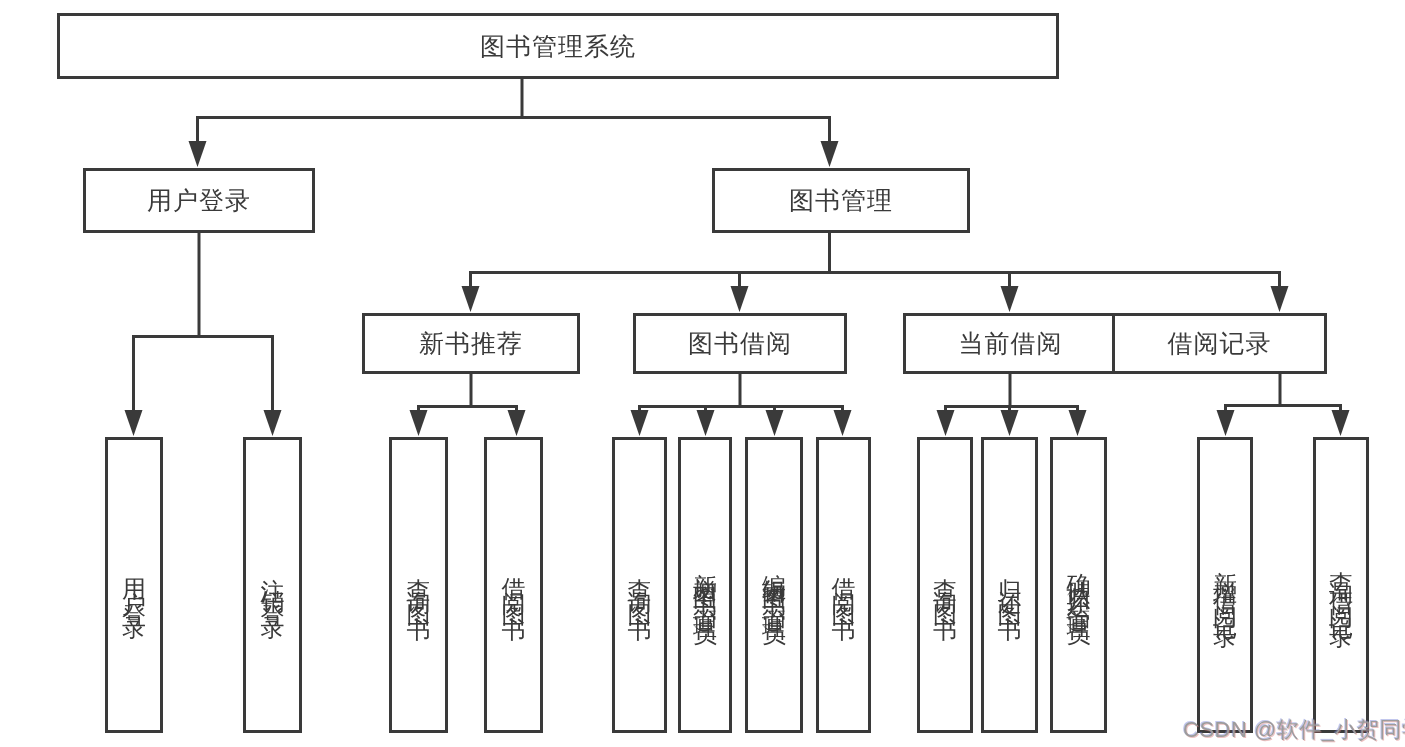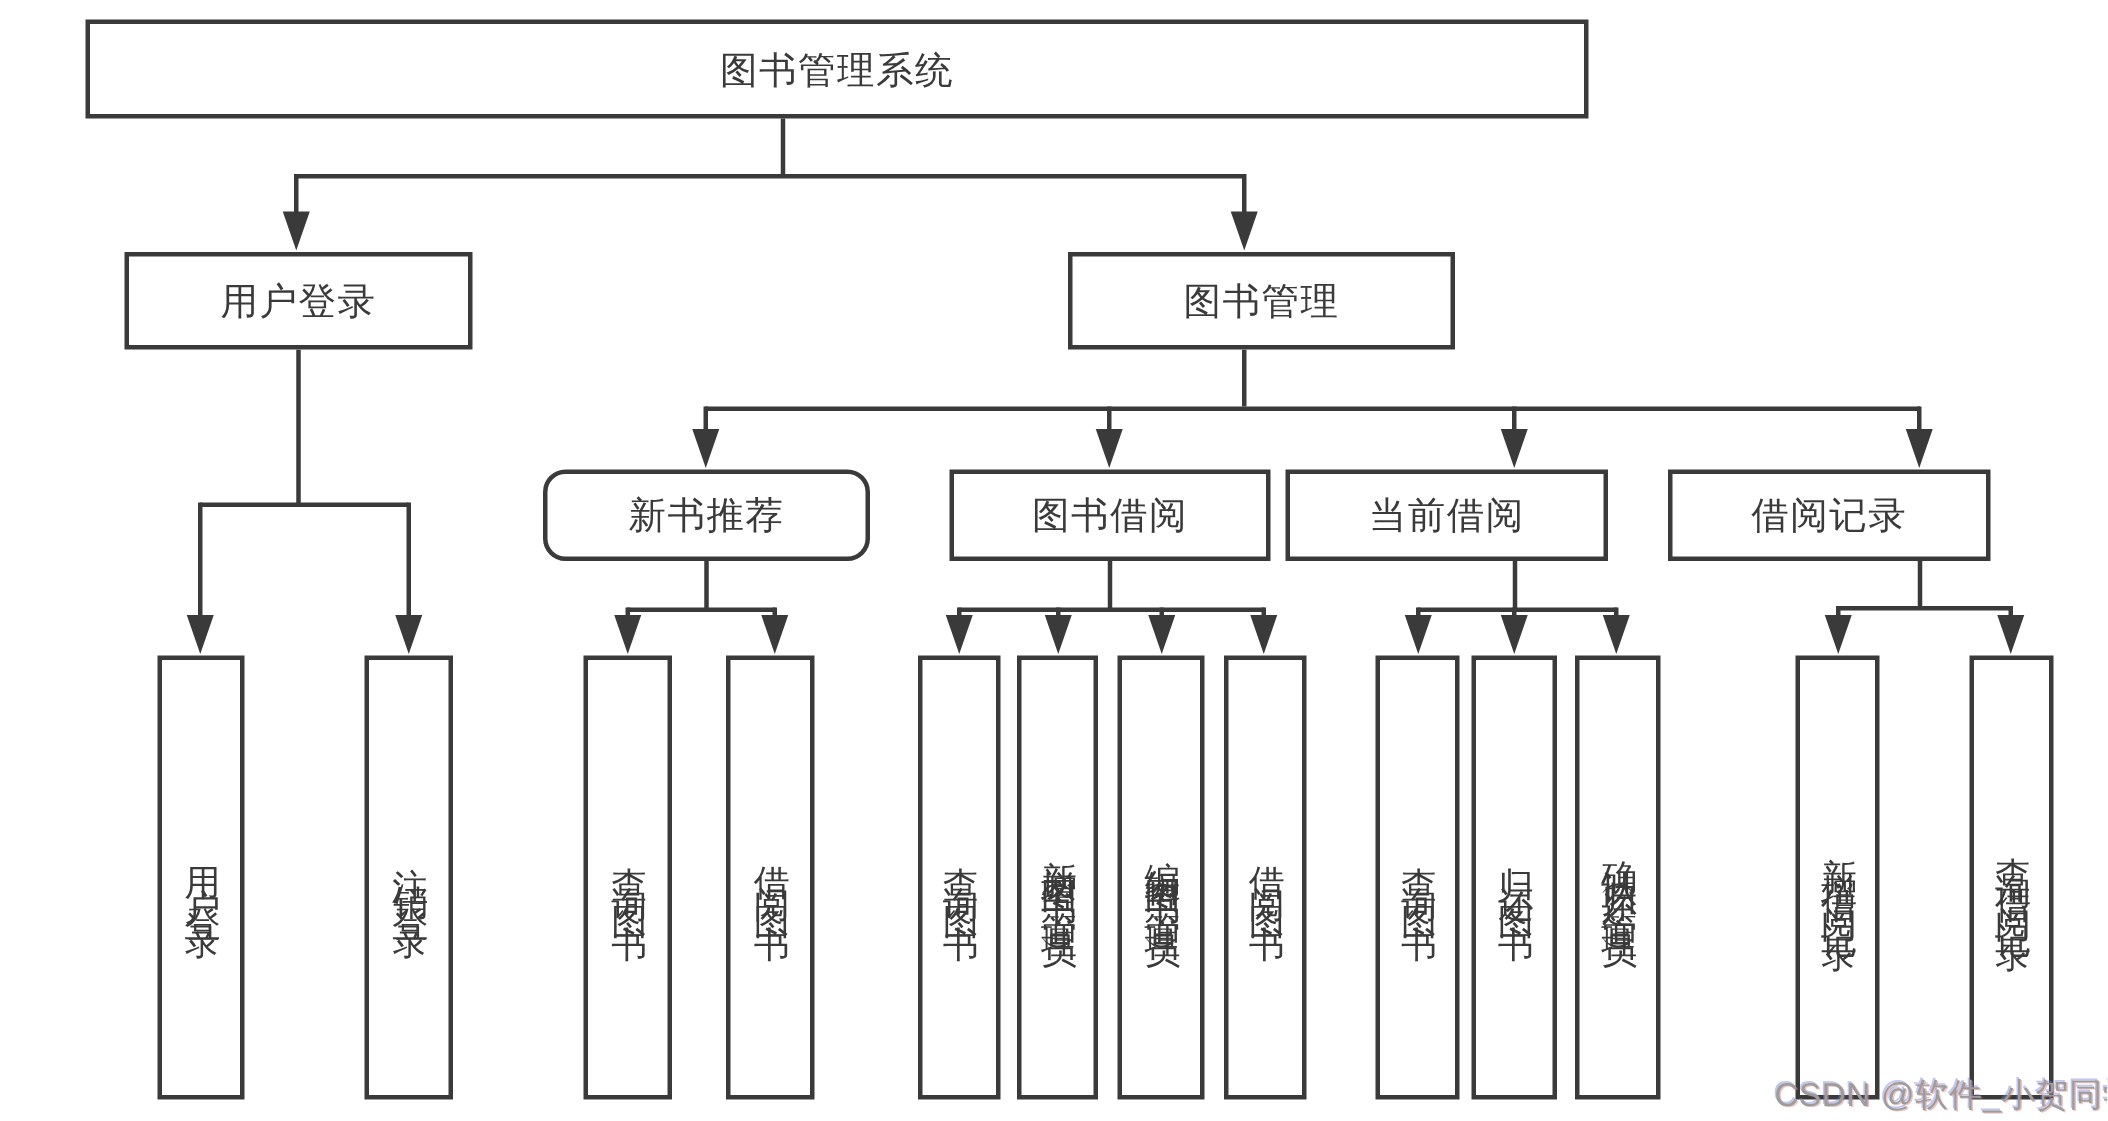--- a/index.html
+++ b/index.html
@@ -123,27 +123,27 @@
     <span>图书管理系统</span>
   </div>
 
   <div class="node hnode" style="left:83px;top:168px;width:232px;height:65px;">
     <span>用户登录</span>
   </div>
   <div class="node hnode" style="left:712px;top:168px;width:258px;height:65px;">
     <span>图书管理</span>
   </div>
 
-  <div class="node hnode" style="left:362px;top:313px;width:218px;height:61px;border-radius:15px;">
+  <div class="node hnode" style="left:362px;top:313px;width:218px;height:61px;">
     <span>新书推荐</span>
   </div>
   <div class="node hnode" style="left:633px;top:313px;width:214px;height:61px;">
     <span>图书借阅</span>
   </div>
-  <div class="node hnode" style="left:857px;top:313px;width:215px;height:61px;">
+  <div class="node hnode" style="left:903px;top:313px;width:215px;height:61px;">
     <span>当前借阅</span>
   </div>
   <div class="node hnode" style="left:1112px;top:313px;width:215px;height:61px;">
     <span>借阅记录</span>
   </div>
 
   <div class="node leaf" style="left:105px;top:437px;width:58px;height:296px;">
     <span class="leaf-text" style="letter-spacing: 13px;">用户登录</span>
   </div>
   <div class="node leaf" style="left:243px;top:437px;width:59px;height:296px;">

